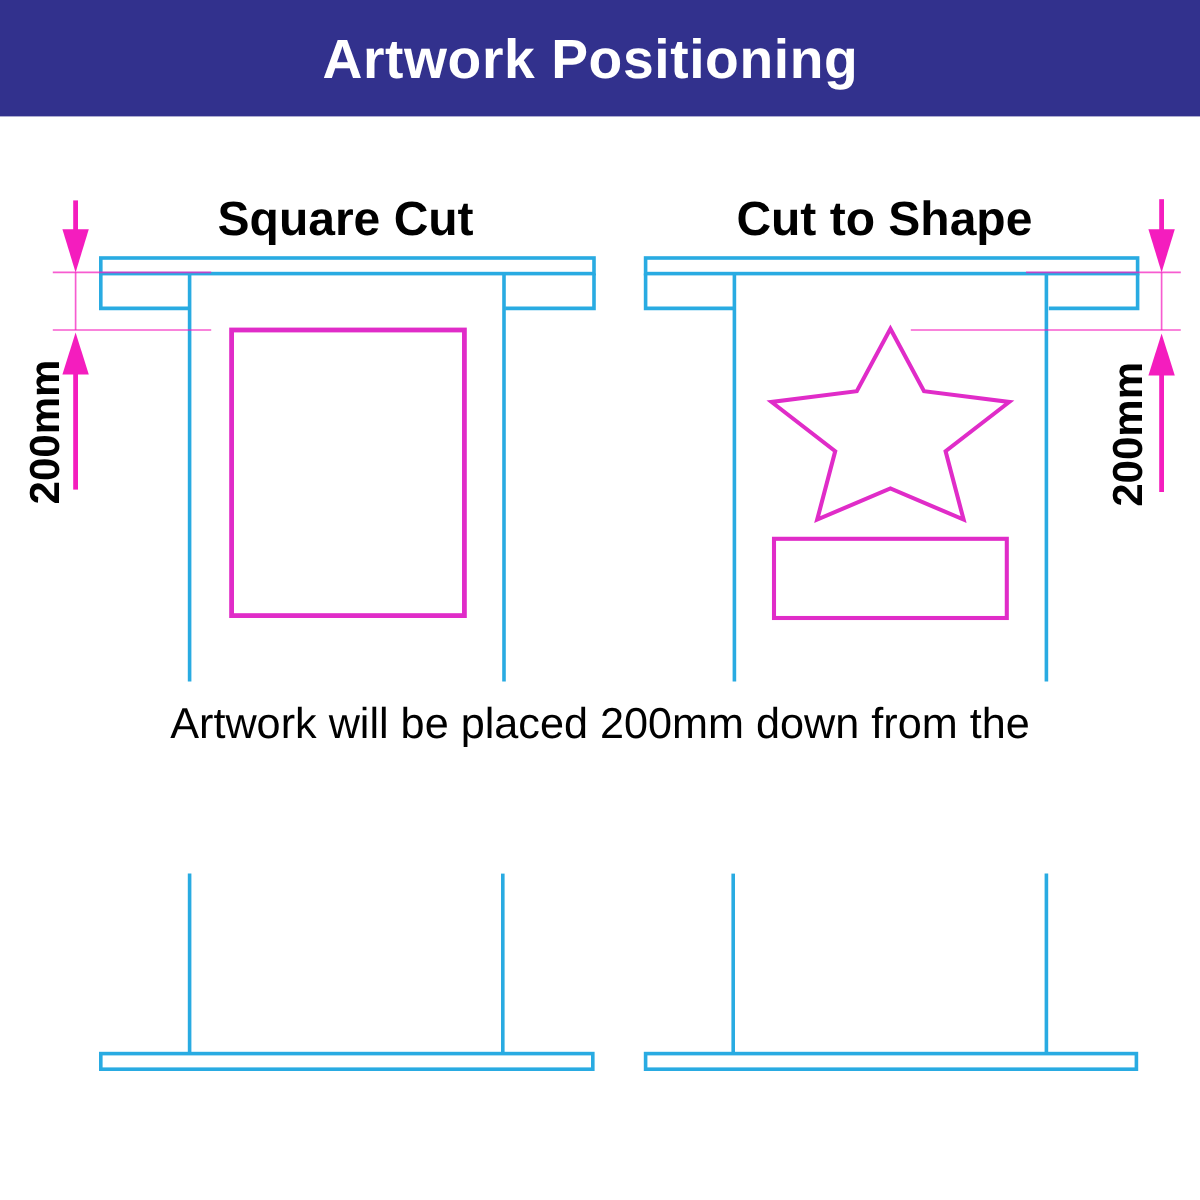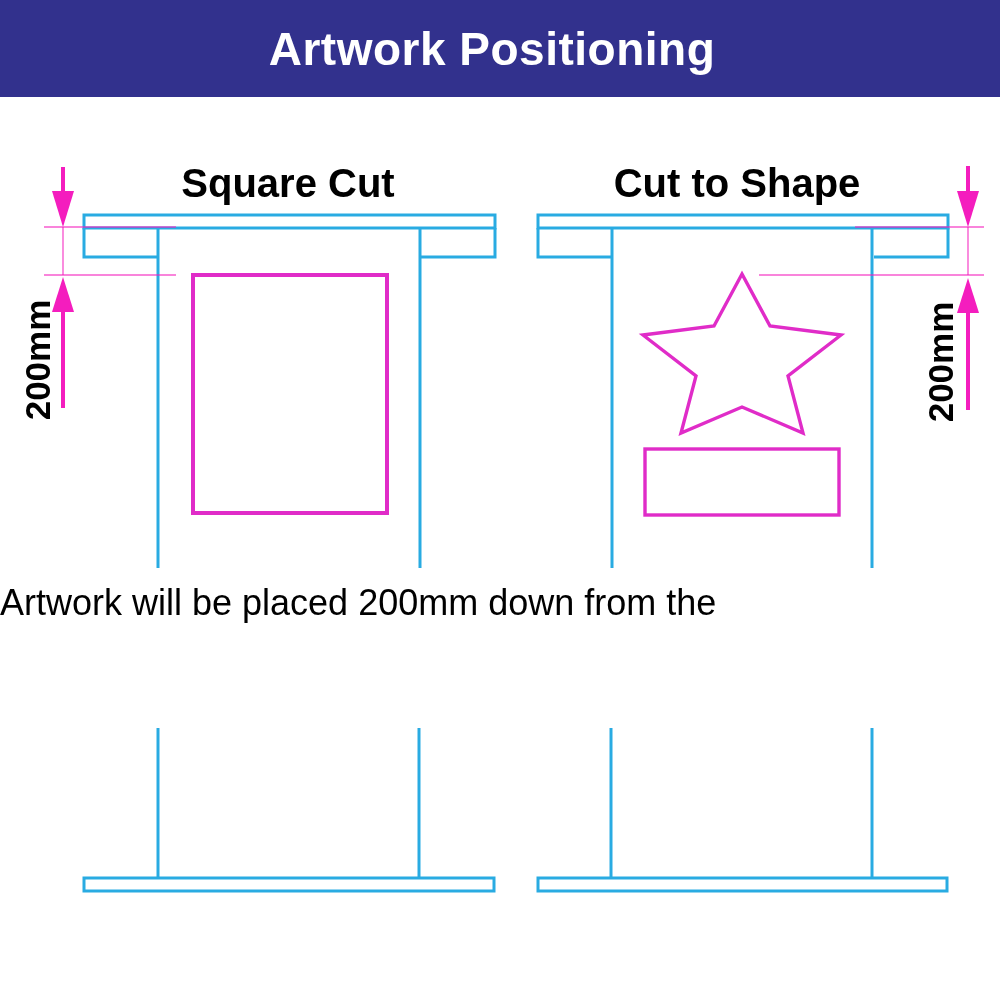--- a/index.html
+++ b/index.html
@@ -46,21 +46,21 @@
   .dim-label{
     position:absolute;
     font-size:35px;font-weight:bold;color:var(--text-black);
     white-space:nowrap;
     transform:translate(-50%,-50%) rotate(-90deg);
   }
   .dim-label-left{left:38px;top:360px;}
   .dim-label-right{left:941px;top:362px;}
   .note{
     position:absolute;left:0;top:583px;width:1000px;
-    text-align:left;color:var(--text-black);
+    text-align:center;color:var(--text-black);
     font-size:36px;line-height:40px;font-weight:normal;
   }
 </style>
 </head>
 <body>
 
 <div class="canvas">
 
   <div class="header">
     <div class="header-title">Artwork Positioning</div>

